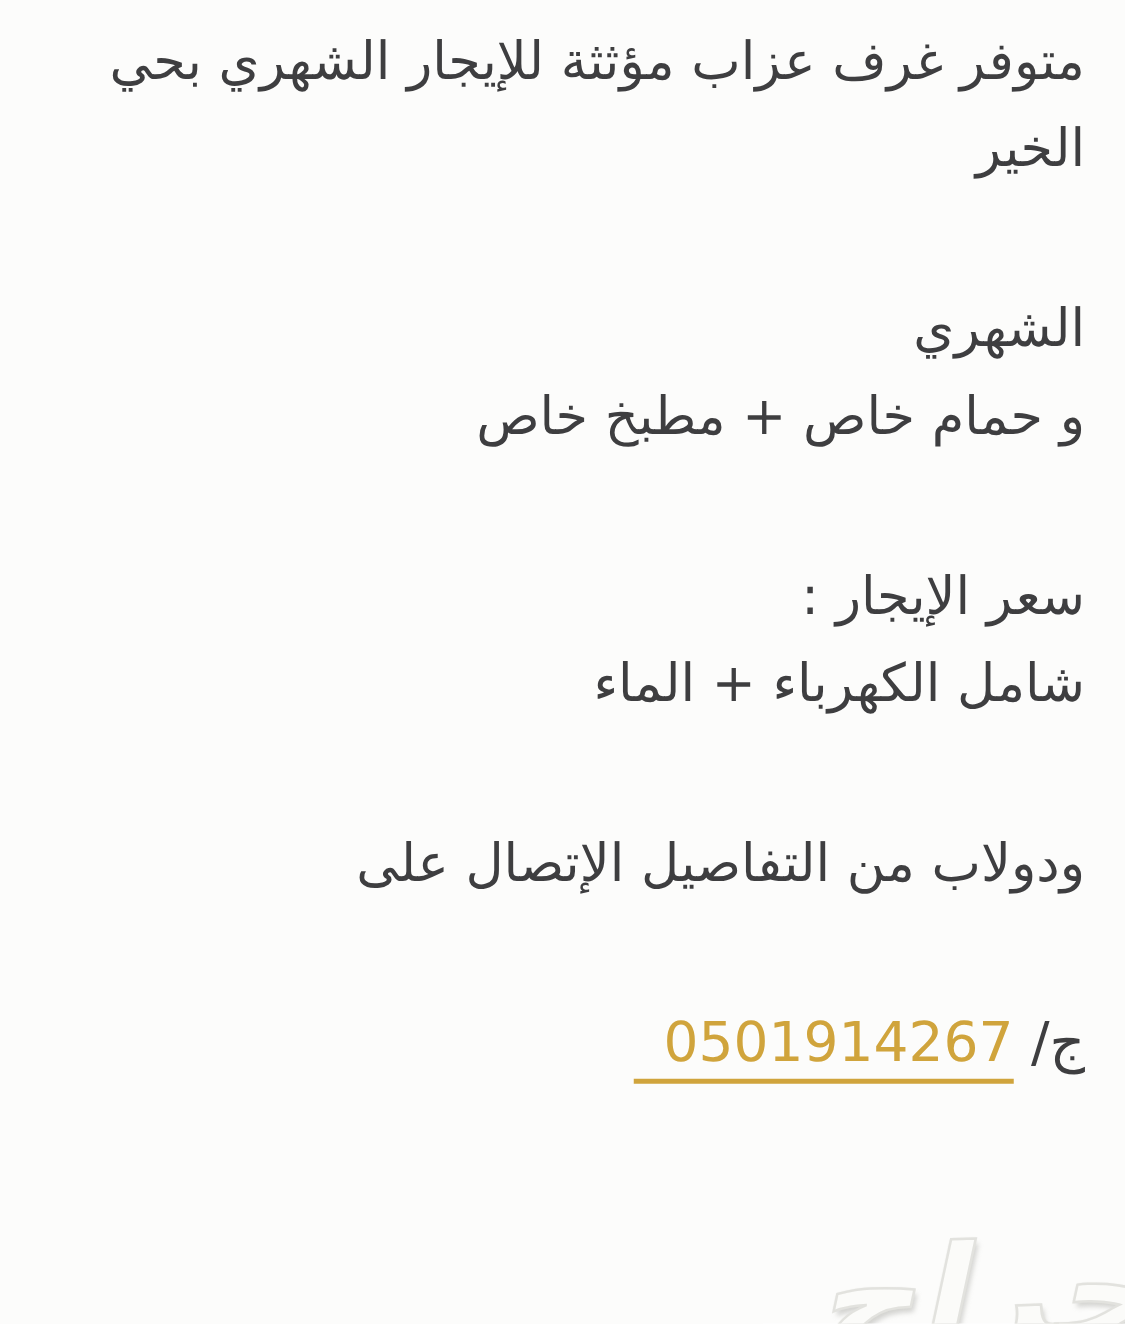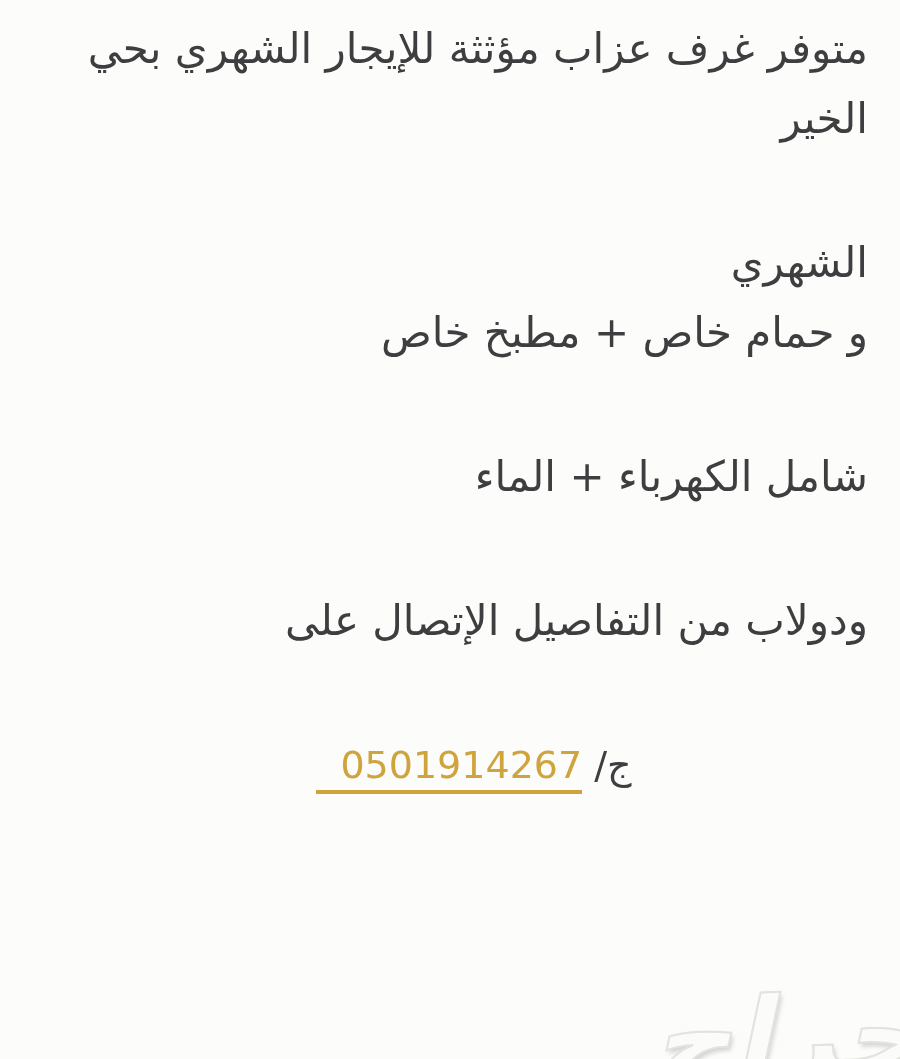--- a/index.html
+++ b/index.html
@@ -18,22 +18,21 @@
     color: #3E3E40;
     font-size: 42px;
     line-height: 70px;
     margin-left: 48px;
   }
   .para { margin: 0 0 74px 0; }
   .para:last-child { margin-bottom: 0; }
   .line { white-space: nowrap; }
   .contact-line {
     white-space: nowrap;
-    font-size: 38px;
-    text-align: center;
+    font-size: 44px;
   }
   .phone-prefix { color: #3E3E40; }
   .phone-link {
     color: #D0A43C;
     text-decoration: none;
     border-bottom: 4px solid #D0A43C;
     padding-bottom: 3px;
     padding-inline-end: 24px; 
     cursor: pointer;
   }
@@ -63,20 +62,21 @@
       <div class="line">متوفر غرف عزاب مؤثثة للإيجار الشهري بحي</div>
       <div class="line">الخير</div>
     </div>
 
     <div class="para">
       <div class="line">الشهري</div>
       <div class="line">و حمام خاص + مطبخ خاص</div>
     </div>
 
     <div class="para">
+      <div class="line">سعر الإيجار :</div>
       <div class="line">شامل الكهرباء + الماء</div>
     </div>
 
     <div class="para">
       <div class="line">ودولاب من التفاصيل الإتصال على</div>
     </div>
 
     <div class="para contact-line">
       <span class="phone-prefix">ج/</span>
       <a class="phone-link">0501914267</a>

